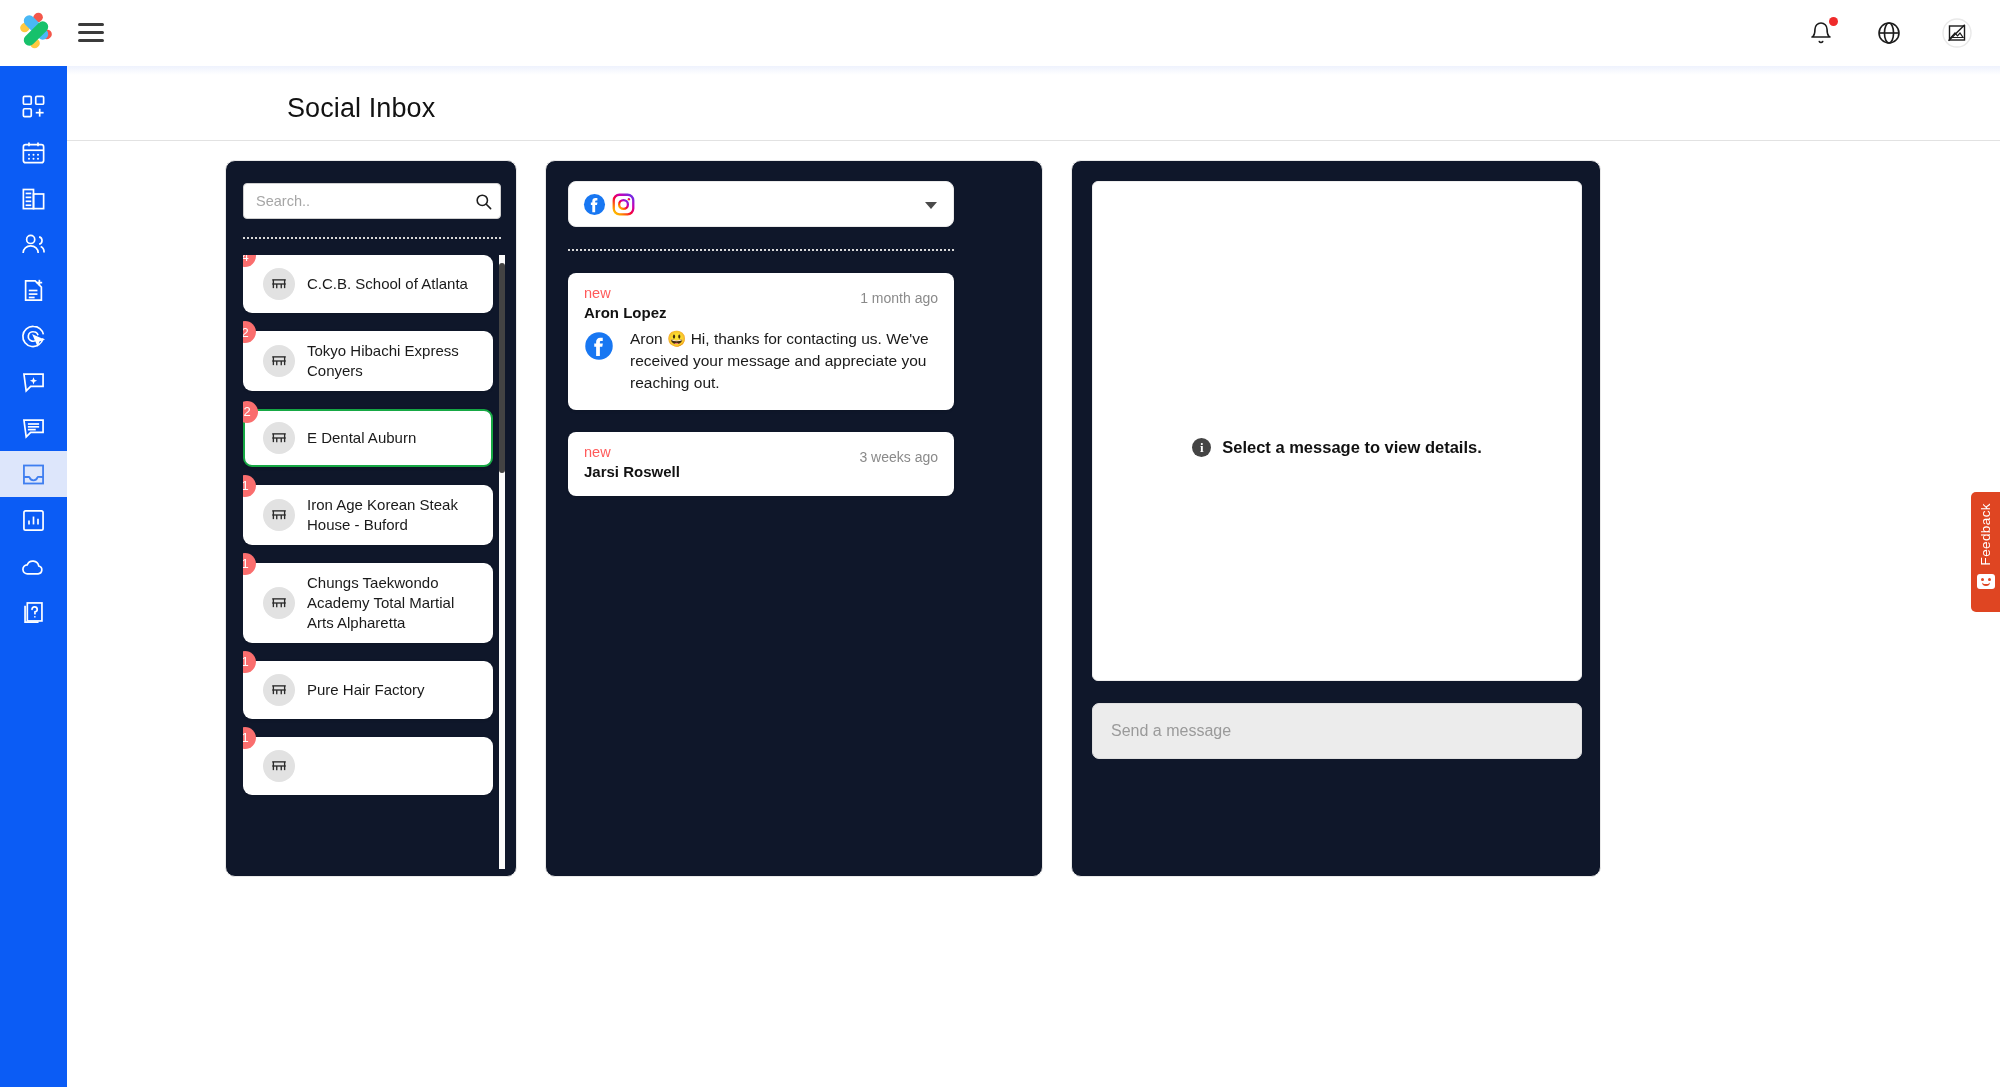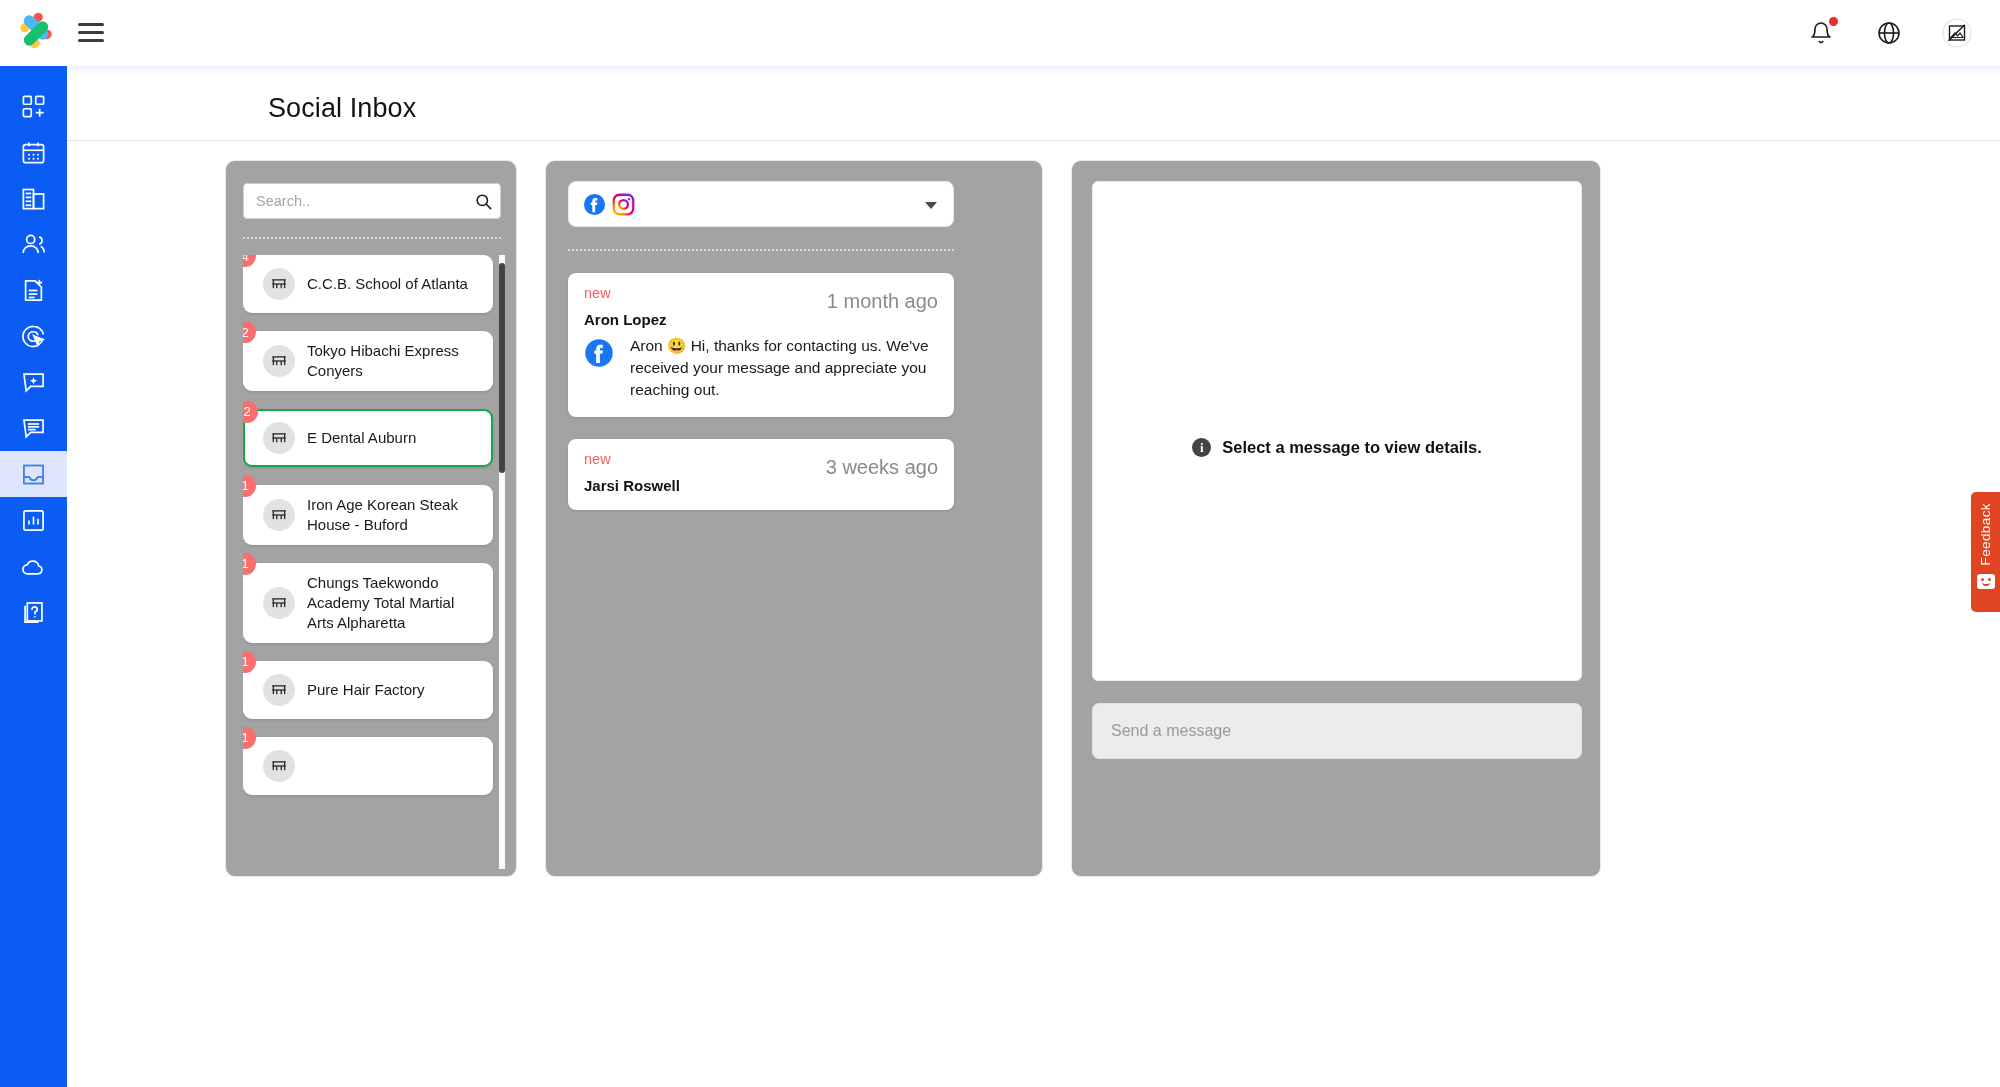--- a/index.html
+++ b/index.html
@@ -56,36 +56,36 @@
   
   .page-area {
     position: absolute; left: 67px; top: 66px; right: 0; bottom: 0;
     background: #ffffff;
   }
   .page-header-band {
     position: absolute; left: 0; top: 0; width: 100%; height: 9px;
     background: linear-gradient(180deg, #eef2fd 0%, #ffffff 100%);
   }
   .page-title {
-    position: absolute; left: 201px; top: 27px;
+    position: absolute; left: 220px; top: 27px;
     font-size: 27px; color: #121212; font-weight: 400; letter-spacing: 0.1px;
   }
   .page-rule {
     position: absolute; left: 0; top: 74px; width: 100%; height: 1px;
     background: #e2e2e2;
   }
 
   
   .panels {
     position: absolute; left: 158px; top: 94px;
     display: flex; align-items: flex-start; gap: 28px;
   }
 
   .panel {
-    background: #a3a3a3;
+    background: #0f172a;
     border: 1px solid #e9e9e9;
     border-radius: 10px;
   }
 
   
   .panel-accounts { width: 292px; height: 717px; padding: 22px 17px 0 17px; position: relative; }
   .search-row { position: relative; width: 258px; height: 36px; }
   .search-input {
     width: 258px; height: 36px; border: 1px solid #cfcfcf; border-radius: 4px;
     background: #ffffff; font-size: 14.5px; color: #3b3b3b;
@@ -156,21 +156,21 @@
   .msg-sep { margin-top: 22px; width: 386px; border-top: 2px dotted #d9d9d9; }
 
   .msg-card {
     background: #ffffff; border-radius: 8px;
     box-shadow: 0 1px 3px rgba(0,0,0,0.12);
     width: 386px; padding: 12px 16px 16px 16px; margin-top: 22px;
     position: relative; cursor: pointer;
   }
   .msg-top { display: flex; align-items: flex-start; justify-content: space-between; }
   .msg-new { color: #ff5a5a; font-size: 14.5px; }
-  .msg-time { color: #8a8a8a; font-size: 20px; margin-top: 5px; }
+  .msg-time { color: #8a8a8a; font-size: 14px; margin-top: 5px; }
   .msg-sender { font-size: 15px; color: #121212; font-weight: 600; margin-top: -2px; }
   .msg-body-row { display: flex; align-items: flex-start; margin-top: 7px; }
   .msg-avatar { flex: 0 0 30px; width: 30px; height: 30px; margin-right: 16px; margin-top: 3px; }
   .msg-text { font-size: 15.5px; color: #1a1a1a; line-height: 1.42; }
 
   
   .panel-detail { width: 530px; height: 717px; padding: 20px 20px 0 20px; }
   .detail-canvas {
     width: 490px; height: 500px; background: #ffffff;
     border: 1px solid #eeeeee; border-radius: 6px;

